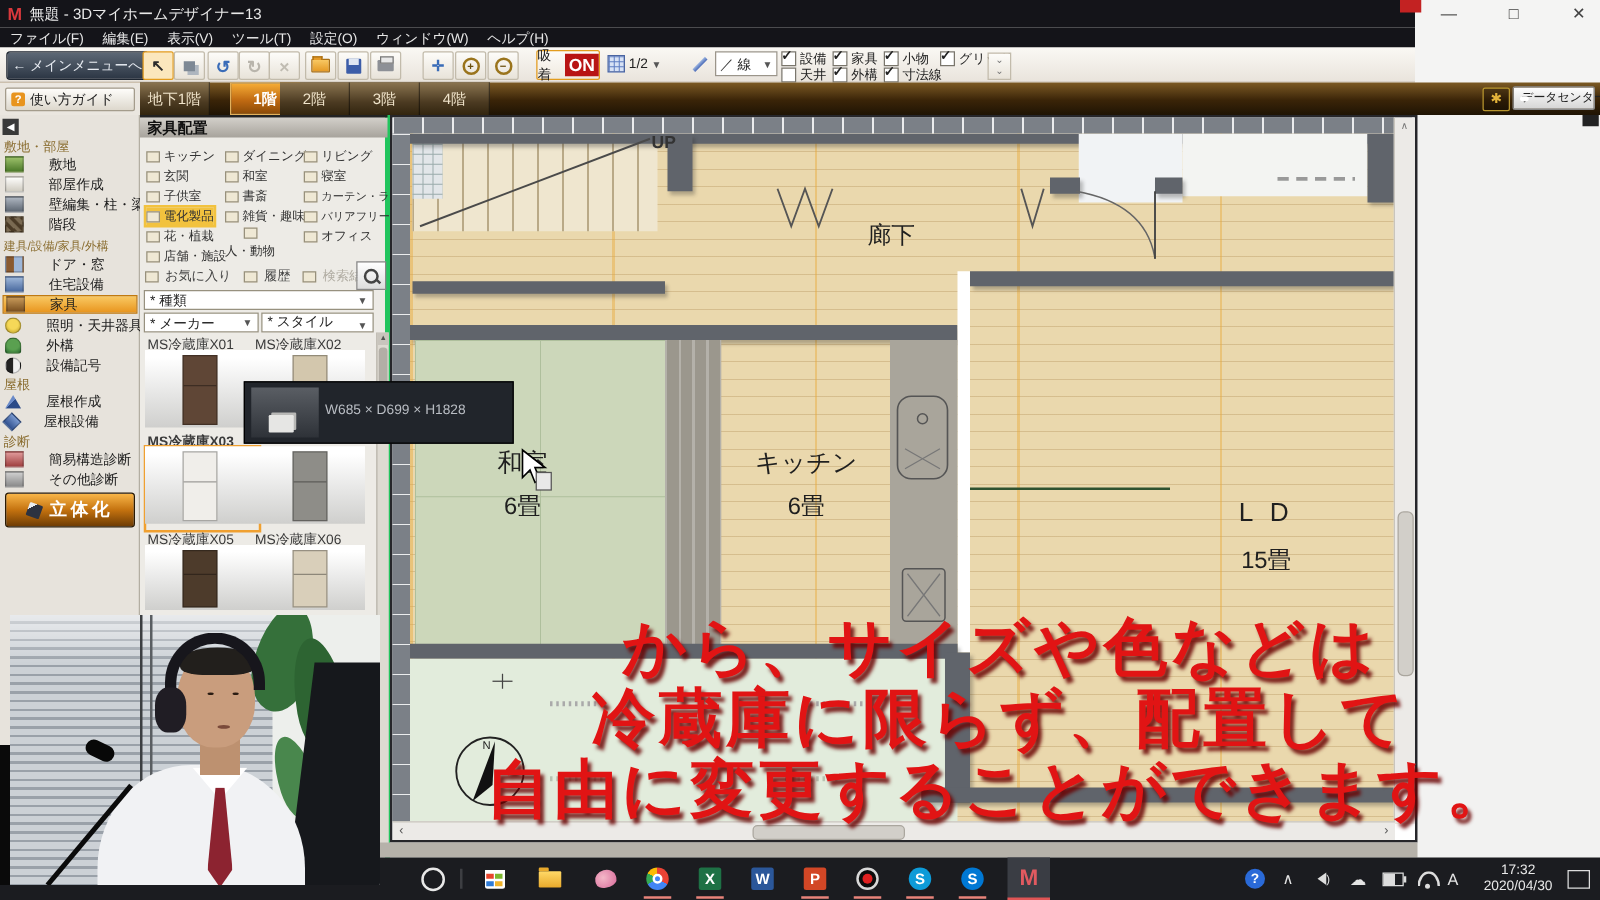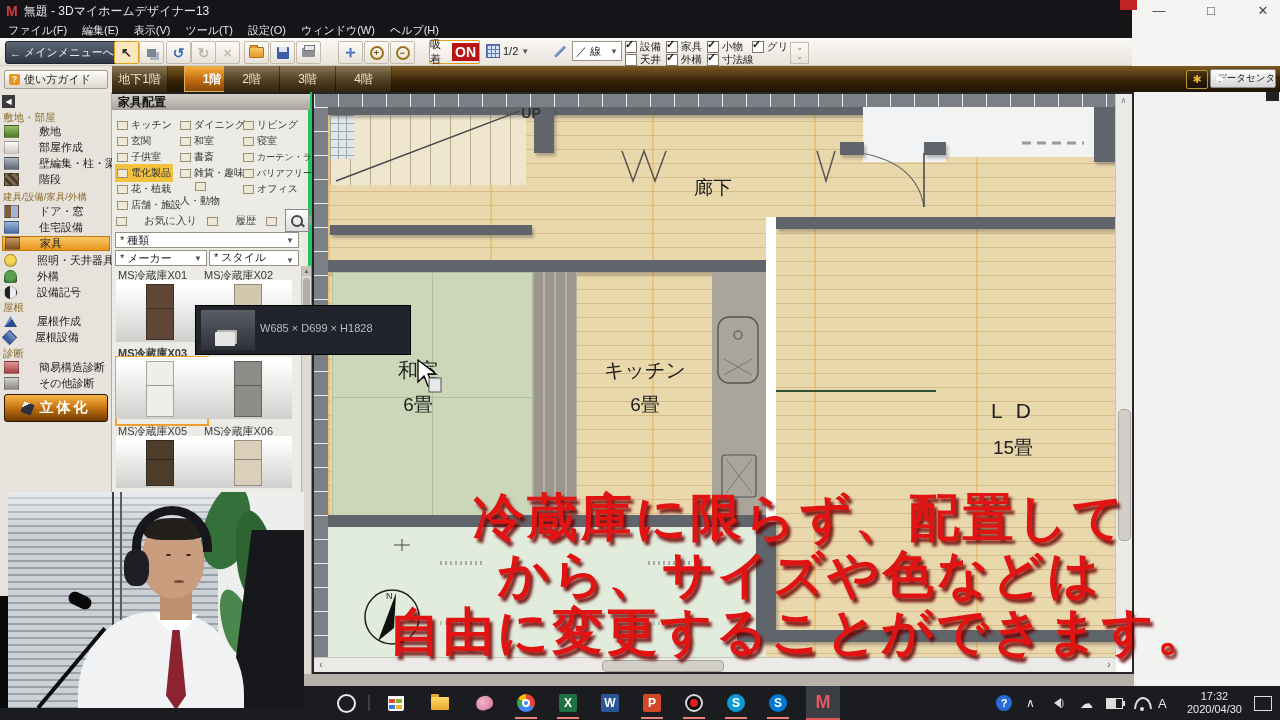--- a/index.html
+++ b/index.html
@@ -95,21 +95,21 @@
 
   
   .panel{left:112px;top:92px;width:200px;height:594px;background:#edebe6;border-right:4px solid #22c55e;box-sizing:border-box;}
   .panelhdr{position:absolute;left:0;top:0;width:198px;height:18px;background:linear-gradient(#d3d0ca,#a7a39c);border-top:2px solid #222;box-sizing:border-box;display:flex;align-items:center;}
   .panelhdr .lab{font-size:12px;font-weight:bold;color:#111;padding-left:6px;}
   .cat{position:absolute;display:flex;align-items:center;gap:3px;height:14px;}
   .cat .lab{font-size:10px;color:#333;white-space:nowrap;}
   .cat.hl{background:#f2c23e;outline:2px solid #f2c23e;}
   .fold{width:9px;height:7px;background:#efe8d4;border:1px solid #97907c;flex:none;}
   .filters{position:absolute;left:4px;top:122px;display:flex;gap:10px;align-items:center;}
-  .filt{display:flex;align-items:center;gap:17px;}
+  .filt{display:flex;align-items:center;gap:5px;}
   .filt .lab{font-size:10.5px;color:#444;white-space:nowrap;}
   .filt.dis .lab{color:#b0aca2;}
   .searchbtn{position:absolute;left:173px;top:117px;width:22px;height:21px;background:linear-gradient(#fff,#ddd);border:1px solid #888;display:flex;align-items:center;justify-content:center;}
   .mag{width:8px;height:8px;border:2px solid #444;border-radius:50%;position:relative;}
   .mag::after{content:"";position:absolute;left:7px;top:7px;width:5px;height:2px;background:#444;transform:rotate(45deg);}
   .dd{position:absolute;height:16px;background:#fff;border:1px solid #97917f;display:flex;align-items:center;box-sizing:border-box;padding:0 4px;}
   .dd .lab{font-size:11px;color:#222;flex:1;white-space:nowrap;}
   .prodlab{position:absolute;font-size:11px;color:#3a3a3a;white-space:nowrap;}
   .thumb{position:absolute;width:88px;height:62px;background:linear-gradient(#ffffff 10%,#cfcfcd);display:flex;align-items:flex-end;justify-content:center;}
   .fr{width:26px;height:54px;border:1px solid rgba(0,0,0,.3);position:relative;margin-bottom:2px;}
@@ -626,22 +626,22 @@
       </div>
     <div class="ttlab">W685 × D699 × H1828</div>
   </div>
 
   <svg class="abs" style="left:415px;top:358px;z-index:48;" width="30" height="36">
     <polygon points="3,2 3,24 9,18 13,28 17,26 13,16 21,16" fill="#fff" stroke="#000" stroke-width="1.3"></polygon>
     <rect x="14" y="20" width="12" height="14" fill="#e8e8e8" stroke="#555" stroke-width="1"></rect>
   </svg>
 
   <div class="abs subtitle">
+    <div>から、サイズや色などは</div>
     <div>冷蔵庫に限らず、配置して</div>
-    <div>から、サイズや色などは</div>
     <div>自由に変更することができます。</div>
   </div>
 
   <div class="abs taskbar">
     <div class="tico" style="left:334px;">
         <span class="circle-o"></span>
       </div>
     <div class="tdivider" style="left:368px;"></div>
     <div class="tico" style="left:384px;">
       <span class="store">

